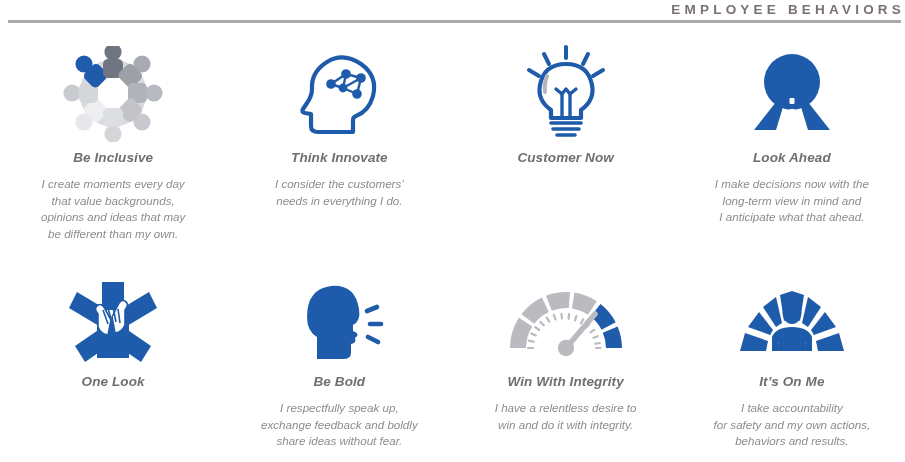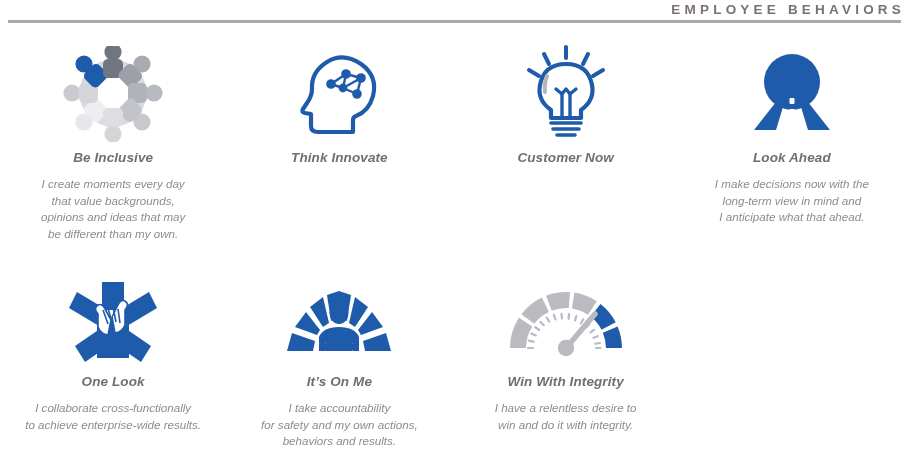--- a/index.html
+++ b/index.html
@@ -193,20 +193,22 @@
             <line x1="52" y1="42" x2="70" y2="32"></line>
             <circle cx="40" cy="38" r="3.6"></circle>
             <circle cx="55" cy="28" r="3.6"></circle>
             <circle cx="70" cy="32" r="3.6"></circle>
             <circle cx="66" cy="48" r="3.6"></circle>
             <circle cx="52" cy="42" r="3.2"></circle>
           </g>
         </svg>
       </div>
       <div class="card-title">Think Innovate</div>
+      <div class="card-desc">I consider the customers’
+needs in everything I do.</div>
     </div>
 
     <div class="card">
       <div class="icon-wrap">
         <svg width="96" height="100" viewBox="0 0 96 100" aria-hidden="true">
           <g stroke="#1f5bab" stroke-width="4" stroke-linecap="round">
             <line x1="48" y1="3" x2="48" y2="14"></line>
             <line x1="26" y1="10" x2="31" y2="20"></line>
             <line x1="70" y1="10" x2="65" y2="20"></line>
             <line x1="11" y1="26" x2="21" y2="32"></line>
@@ -262,49 +264,37 @@
             <path d="M31 34 Q26 28 31 25 Q35 23 38 29 L44 40 L41 55 Q34 54 31 47 Z"></path>
             <path d="M58 30 Q63 24 58 21 Q54 19 51 25 L45 37 L48 53 Q55 52 58 45 Z"></path>
             <path d="M36 30 L41 44" fill="none"></path>
             <path d="M41 28 L45 43" fill="none"></path>
             <path d="M46 27 L49 42" fill="none"></path>
             <path d="M51 29 L53 43" fill="none"></path>
           </g>
         </svg>
       </div>
       <div class="card-title">One Look</div>
-      <div class="card-desc">I collaborate cross-functionally
-to achieve enterprise-wide results.</div>
-    </div>
-
+    </div>
 
     <div class="card row2">
       <div class="icon-wrap">
-        <svg width="120" height="70" viewBox="0 0 120 70" aria-hidden="true">
-          <g fill="#1f5bab">
-
-            <path d="M60 4 L48 8 L52 34 L60 30 Z"></path>
-            <path d="M60 4 L72 8 L68 34 L60 30 Z"></path>
-            <path d="M44 10 L31 20 L44 40 L50 36 Z"></path>
-            <path d="M76 10 L89 20 L76 40 L70 36 Z"></path>
-            <path d="M27 25 L16 40 L38 48 L41 43 Z"></path>
-            <path d="M93 25 L104 40 L82 48 L79 43 Z"></path>
-            <path d="M13 46 L8 64 L34 64 L36 54 Z"></path>
-            <path d="M107 46 L112 64 L86 64 L84 54 Z"></path>
-
-            <ellipse cx="60" cy="26" rx="9.5" ry="11"></ellipse>
-            <path d="M60 40 Q44 40 40 50 L40 64 L46 64 L46 56 L74 56 L74 64 L80 64 L80 50 Q76 40 60 40 Z"></path>
-            <rect x="46" y="56" width="28" height="8" rx="1"></rect>
-          </g>
-        </svg>
-      </div>
-      <div class="card-title">It’s On Me</div>
-      <div class="card-desc">I take accountability
-for safety and my own actions,
-behaviors and results.</div>
+        <svg width="96" height="82" viewBox="0 0 96 82" aria-hidden="true">
+          <path d="M16 36 Q16 8 40 5 Q64 3 68 28 Q70 40 62 44 L62 50 Q70 53 64 57 Q66 62 60 63 L60 72 Q60 78 52 78 L26 78 L26 56 Q16 50 16 36 Z" fill="#1f5bab"></path>
+          <g stroke="#1f5bab" stroke-width="4.6" stroke-linecap="round" fill="none">
+            <line x1="76" y1="30" x2="86" y2="26"></line>
+            <line x1="79" y1="43" x2="90" y2="43"></line>
+            <line x1="77" y1="56" x2="87" y2="61"></line>
+          </g>
+        </svg>
+      </div>
+      <div class="card-title">Be Bold</div>
+      <div class="card-desc">I respectfully speak up,
+exchange feedback and boldly
+share ideas   without fear.</div>
     </div>
 
     <div class="card row2">
       <div class="icon-wrap">
         <svg width="116" height="72" viewBox="0 0 116 72" aria-hidden="true">
           <g transform="translate(58,62)">
 
             <g stroke-width="16" fill="none" stroke-linecap="butt">
               <path d="M -48 0 A 48 48 0 0 1 -40.4 -25.9" stroke="#b9bbc1"></path>
               <path d="M -38.2 -29.0 A 48 48 0 0 1 -20.6 -43.3" stroke="#b9bbc1"></path>
@@ -336,14 +326,40 @@
             <line x1="0" y1="0" x2="29" y2="-34" stroke="#b9bbc1" stroke-width="5.6" stroke-linecap="round"></line>
             <circle cx="0" cy="0" r="8.2" fill="#b9bbc1"></circle>
           </g>
         </svg>
       </div>
       <div class="card-title">Win With Integrity</div>
       <div class="card-desc">I have a relentless desire to
 win and do it with integrity.</div>
     </div>
 
+    <div class="card row2">
+      <div class="icon-wrap">
+        <svg width="120" height="70" viewBox="0 0 120 70" aria-hidden="true">
+          <g fill="#1f5bab">
+
+            <path d="M60 4 L48 8 L52 34 L60 30 Z"></path>
+            <path d="M60 4 L72 8 L68 34 L60 30 Z"></path>
+            <path d="M44 10 L31 20 L44 40 L50 36 Z"></path>
+            <path d="M76 10 L89 20 L76 40 L70 36 Z"></path>
+            <path d="M27 25 L16 40 L38 48 L41 43 Z"></path>
+            <path d="M93 25 L104 40 L82 48 L79 43 Z"></path>
+            <path d="M13 46 L8 64 L34 64 L36 54 Z"></path>
+            <path d="M107 46 L112 64 L86 64 L84 54 Z"></path>
+
+            <ellipse cx="60" cy="26" rx="9.5" ry="11"></ellipse>
+            <path d="M60 40 Q44 40 40 50 L40 64 L46 64 L46 56 L74 56 L74 64 L80 64 L80 50 Q76 40 60 40 Z"></path>
+            <rect x="46" y="56" width="28" height="8" rx="1"></rect>
+          </g>
+        </svg>
+      </div>
+      <div class="card-title">It’s On Me</div>
+      <div class="card-desc">I take accountability
+for safety and my own actions,
+behaviors and results.</div>
+    </div>
+
   </div>
 </div>
 
 </body></html>

